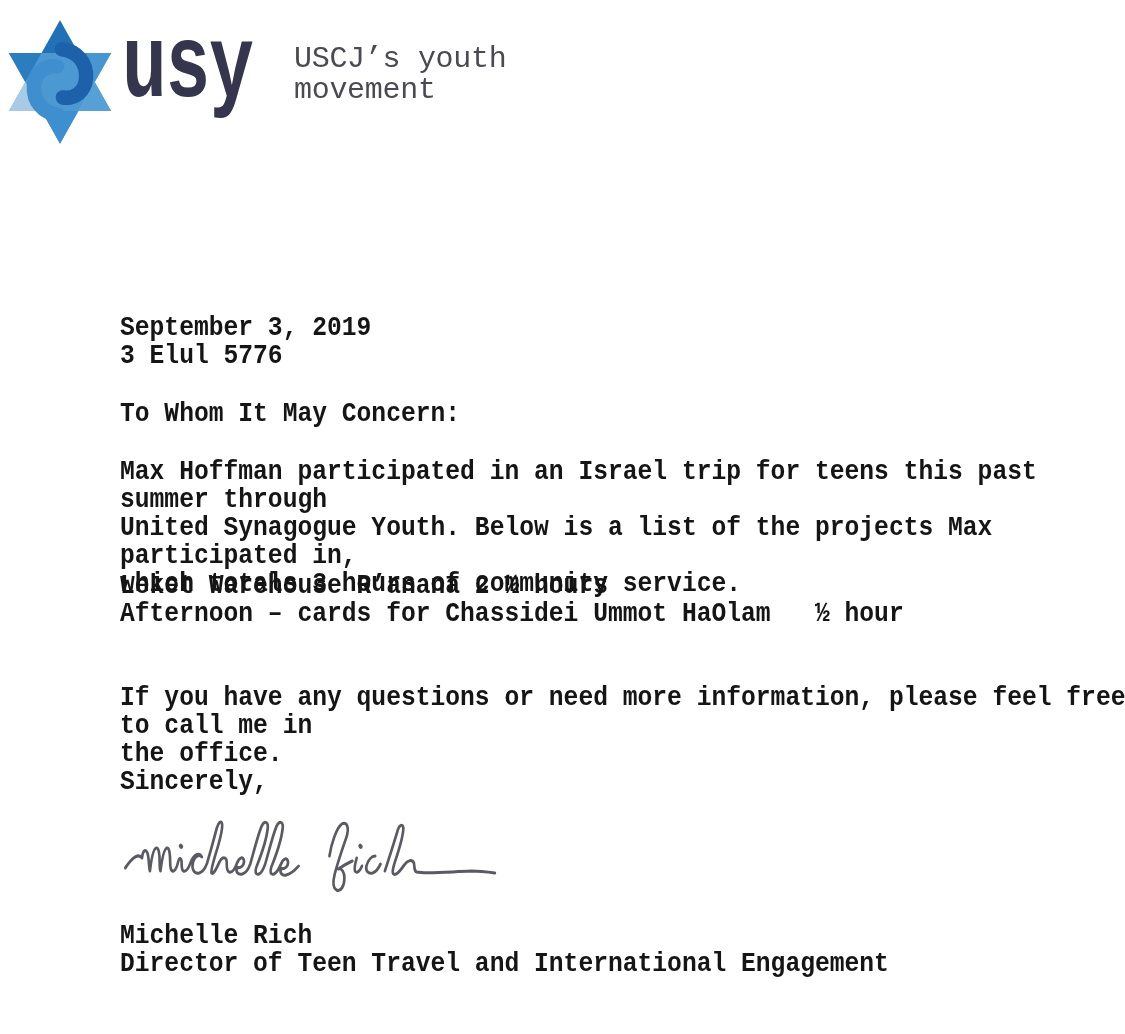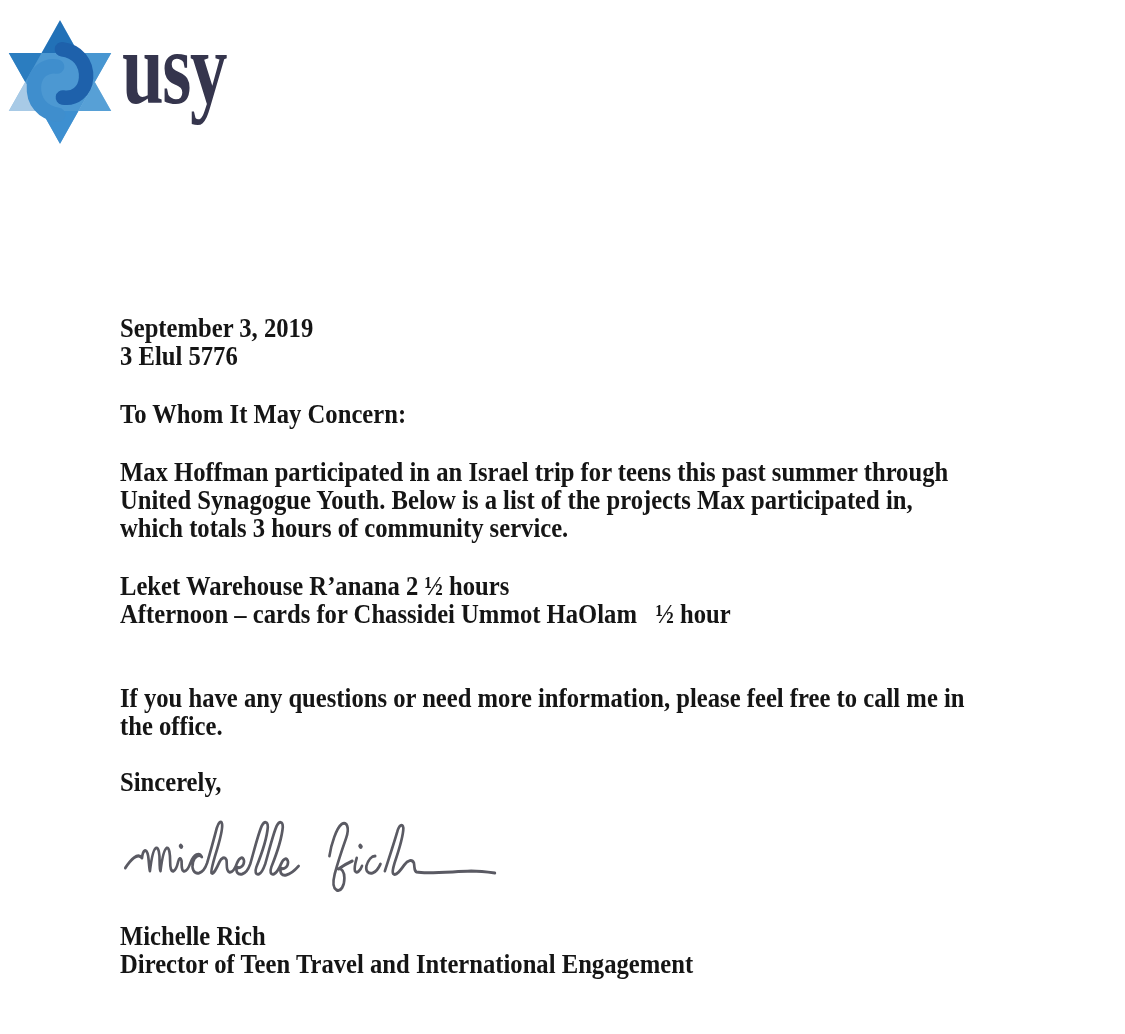--- a/index.html
+++ b/index.html
@@ -2,21 +2,21 @@
 <html><head>
 <meta charset="utf-8">
 <style>
   html, body { margin: 0; padding: 0; background: #ffffff; }
   .page {
     position: relative;
     width: 1125px;
     height: 1020px;
     background: #ffffff;
     overflow: hidden;
-    font-family: Liberation Serif, serif;
+    font-family: Liberation Mono, monospace;
   }
 
   
   .logo-star {
     position: absolute;
     left: 4px; top: 18px;
     width: 112px; height: 130px;
   }
   .logo-wordmark {
     position: absolute;
@@ -86,20 +86,22 @@
     <path d="M111 94 L77 94 L94 64 Z" fill="#57a0d6"></path>
     <path d="M58 128 L39 94 L77 94 Z" fill="#3d8fd0"></path>
 
     <g fill="none" stroke-linecap="round">
       <path d="M60 30 C76 32 86 44 85 60 C84 74 73 82 61 80" stroke-width="15" stroke="#1e61ab"></path>
       <path d="M56 98 C40 96 30 84 31 68 C32 54 43 46 55 48" stroke-width="15" stroke="#3f8ecd"></path>
     </g>
   </svg>
 
   <div class="logo-wordmark">usy</div>
+  <div class="logo-tagline">USCJ’s youth
+movement</div>
 
   <div class="letter-body">
 
     <div class="letter-block block-dates">September 3, 2019
 3 Elul 5776</div>
 
     <div class="letter-block block-salutation">To Whom It May Concern:</div>
 
     <div class="letter-block block-para1">Max Hoffman participated in an Israel trip for teens this past summer through
 United Synagogue Youth. Below is a list of the projects Max participated in,

